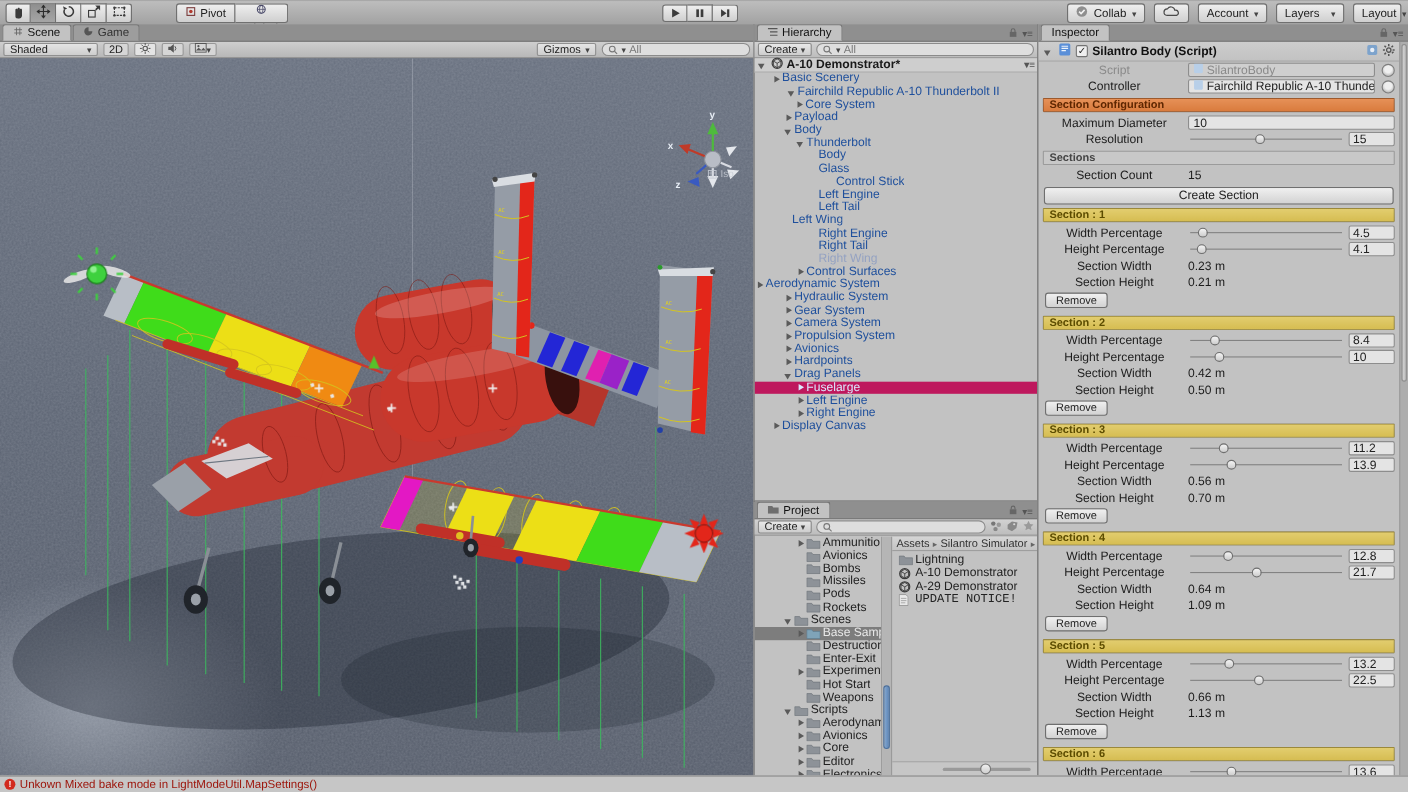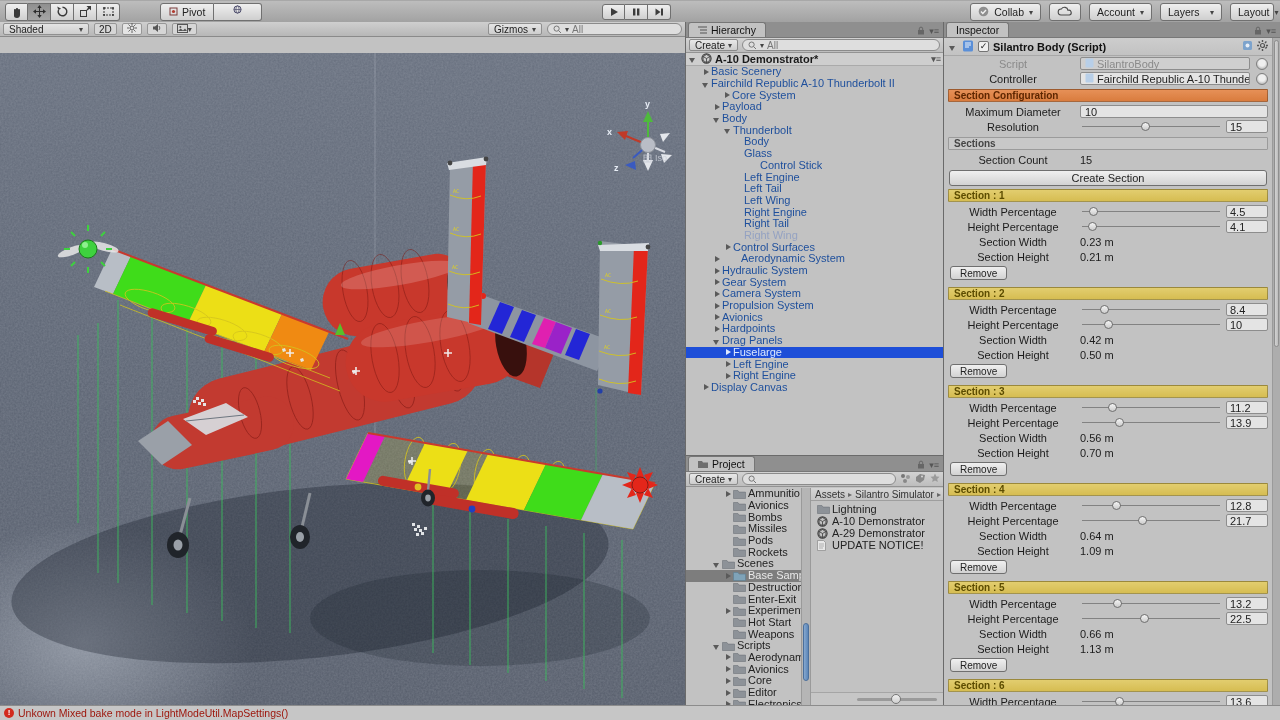--- a/index.html
+++ b/index.html
@@ -61,21 +61,21 @@
 
   
   #hierarchy-panel { left:685px; top:22px; width:258px; height:433px; border-left:1px solid #6a6a6a; }
   .scene-header { height:13px; display:flex; align-items:center; gap:3px; background:#cecece;
     border-bottom:1px solid #aaa; font-weight:bold; color:#1a1a1a; padding:0 2px; }
   .tree { overflow:hidden; }
   .trow { height:11.7px; display:flex; align-items:center; font-size:11px; line-height:11px; white-space:nowrap; }
   .trow .lbl { overflow:hidden; text-overflow:clip; }
   .trow.h-item .lbl { color:#1e4f9c; }
   .trow.disabled .lbl { color:#94a2c2; }
-  .trow.selected { background:#1d4ed8; }
+  .trow.selected { background:#be185d; }
   .trow.selected .lbl { color:#dce8ff; }
   .trow.gray-selected { background:#7d7d7d; }
   .trow.gray-selected .lbl { color:#e8e8e8; }
   .arrow { width:10px; height:10px; position:relative; flex-shrink:0; }
   .arrow.closed::after { content:""; position:absolute; left:3px; top:2px;
     border-left:5px solid #5a5a5a; border-top:3.5px solid transparent; border-bottom:3.5px solid transparent; }
   .arrow.open::after { content:""; position:absolute; left:1px; top:4px;
     border-top:5px solid #5a5a5a; border-left:3.5px solid transparent; border-right:3.5px solid transparent; }
   .trow.selected .arrow.closed::after { border-left-color:#dce8ff; }
   .ficon { width:13px; height:10px; flex-shrink:0; margin-right:2px; }
@@ -239,20 +239,34 @@
           <span class="caret">▾</span>
         </div>
       <div class="drop-btn" style="width:44px;justify-content:space-between">
           <span>Layout</span>
           <span class="caret">▾</span>
         </div>
     </div>
   </div>
 
   <div class="panel" id="scene-area">
+    <div class="tabbar">
+      <div class="tab active">
+        <span><svg width="9" height="9">
+              <path d="M1 3h7M1 6h7M3 1v7M6 1v7" stroke="#666" stroke-width=".8"></path>
+            </svg></span>
+        <span>Scene</span>
+      </div>
+      <div class="tab">
+        <span><svg width="9" height="9">
+              <path d="M8 4.5A3.7 3.7 0 1 1 4.5.8L4.5 4.5z" fill="#555"></path>
+            </svg></span>
+        <span>Game</span>
+      </div>
+    </div>
     <div class="scene-toolbar">
       <div class="mini-drop" style="width:86px;justify-content:space-between">
         <span>Shaded</span>
           <span class="caret">▾</span>
       </div>
       <div class="flat-toggle">
           <span>2D</span>
         </div>
       <div class="flat-toggle" style="background:#e4e4e4">
           <span><svg width="10" height="10">
@@ -589,21 +603,21 @@
             <path d="M2.1 3.5l3.4 2 3.4-2M5.5 5.5v4" stroke="#3a3a3a" stroke-width=".8" fill="none"></path>
           </svg></span>
       <span>A-10 Demonstrator*</span>
       <span style="margin-left:auto;font-size:9px;color:#555">▾≡</span>
     </div>
     <div class="tree" id="hierarchy-tree">
         <div class="trow h-item" style="padding-left: 15px;">
           <span class="arrow closed"></span>
           <span class="lbl">Basic Scenery</span>
         </div>
-        <div class="trow h-item" style="padding-left: 15px;">
+        <div class="trow h-item" style="padding-left: 29px;">
           <span class="arrow open"></span>
           <span class="lbl">Fairchild Republic A-10 Thunderbolt II</span>
         </div>
         <div class="trow h-item" style="padding-left: 36px;">
           <span class="arrow closed"></span>
           <span class="lbl">Core System</span>
         </div>
         <div class="trow h-item" style="padding-left: 26px;">
           <span class="arrow closed"></span>
           <span class="lbl">Payload</span>
@@ -629,41 +643,41 @@
           <span class="lbl">Control Stick</span>
         </div>
         <div class="trow h-item" style="padding-left: 48px;">
           <span class="arrow none"></span>
           <span class="lbl">Left Engine</span>
         </div>
         <div class="trow h-item" style="padding-left: 48px;">
           <span class="arrow none"></span>
           <span class="lbl">Left Tail</span>
         </div>
-        <div class="trow h-item" style="padding-left: 48px;">
+        <div class="trow h-item" style="padding-left: 24px;">
           <span class="arrow none"></span>
           <span class="lbl">Left Wing</span>
         </div>
         <div class="trow h-item" style="padding-left: 48px;">
           <span class="arrow none"></span>
           <span class="lbl">Right Engine</span>
         </div>
         <div class="trow h-item" style="padding-left: 48px;">
           <span class="arrow none"></span>
           <span class="lbl">Right Tail</span>
         </div>
         <div class="trow h-item disabled" style="padding-left: 48px;">
           <span class="arrow none"></span>
           <span class="lbl">Right Wing</span>
         </div>
         <div class="trow h-item" style="padding-left: 37px;">
           <span class="arrow closed"></span>
           <span class="lbl">Control Surfaces</span>
         </div>
-        <div class="trow h-item" style="padding-left: 26px; gap: 19px;">
+        <div class="trow h-item" style="">
           <span class="arrow closed"></span>
           <span class="lbl">Aerodynamic System</span>
         </div>
         <div class="trow h-item" style="padding-left: 26px;">
           <span class="arrow closed"></span>
           <span class="lbl">Hydraulic System</span>
         </div>
         <div class="trow h-item" style="padding-left: 26px;">
           <span class="arrow closed"></span>
           <span class="lbl">Gear System</span>
@@ -956,21 +970,21 @@
             <div class="trow" style="padding-left: 6px; height: 12px;">
               <span class="ficon">
                 <svg width="11" height="11">
                   <circle cx="5.5" cy="5.5" r="4.6" fill="none" stroke="#3a3a3a" stroke-width="1.1"></circle>
                   <path d="M5.5 1.5l3.4 2v4l-3.4 2-3.4-2v-4z" fill="none" stroke="#3a3a3a" stroke-width=".8"></path>
                   <path d="M2.1 3.5l3.4 2 3.4-2M5.5 5.5v4" stroke="#3a3a3a" stroke-width=".8" fill="none"></path>
                 </svg>
               </span>
               <span class="lbl">A-29 Demonstrator</span>
             </div>
-            <div class="trow" style="padding-left: 6px; height: 12px;">
+            <div class="trow" style="padding-left: 6px; height: 12px; font-family: Liberation Mono, monospace;">
               <span class="ficon">
                 <svg width="9" height="11">
                   <path d="M0.5 0.5h6l2 2v8h-8z" fill="#e8e8e8" stroke="#8a8a8a" stroke-width=".7"></path>
                   <path d="M2 4h5M2 6h5M2 8h4" stroke="#9a9a9a" stroke-width=".7"></path>
                 </svg>
               </span>
               <span class="lbl">UPDATE NOTICE!</span>
             </div>
           </div>
         <div class="proj-bottombar">

